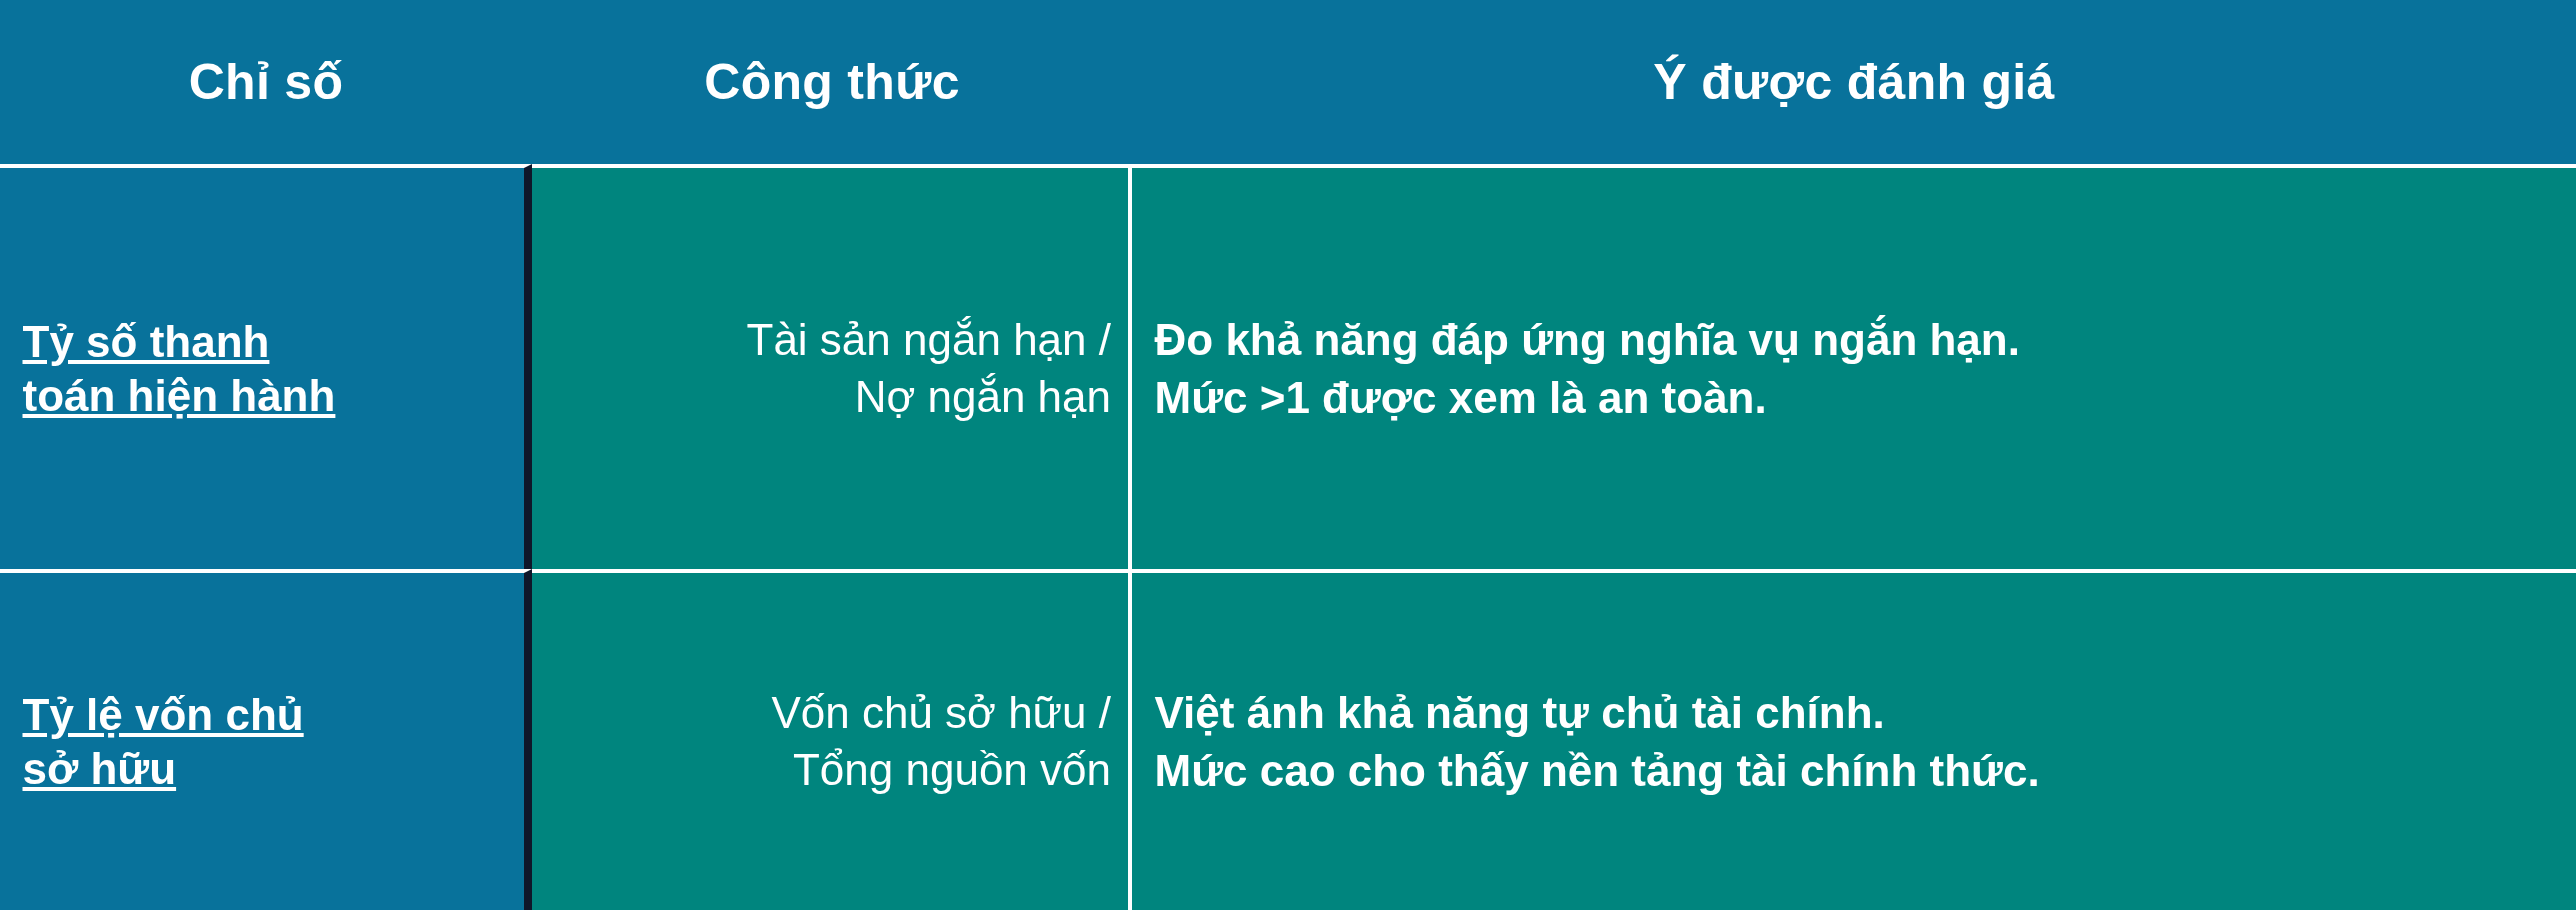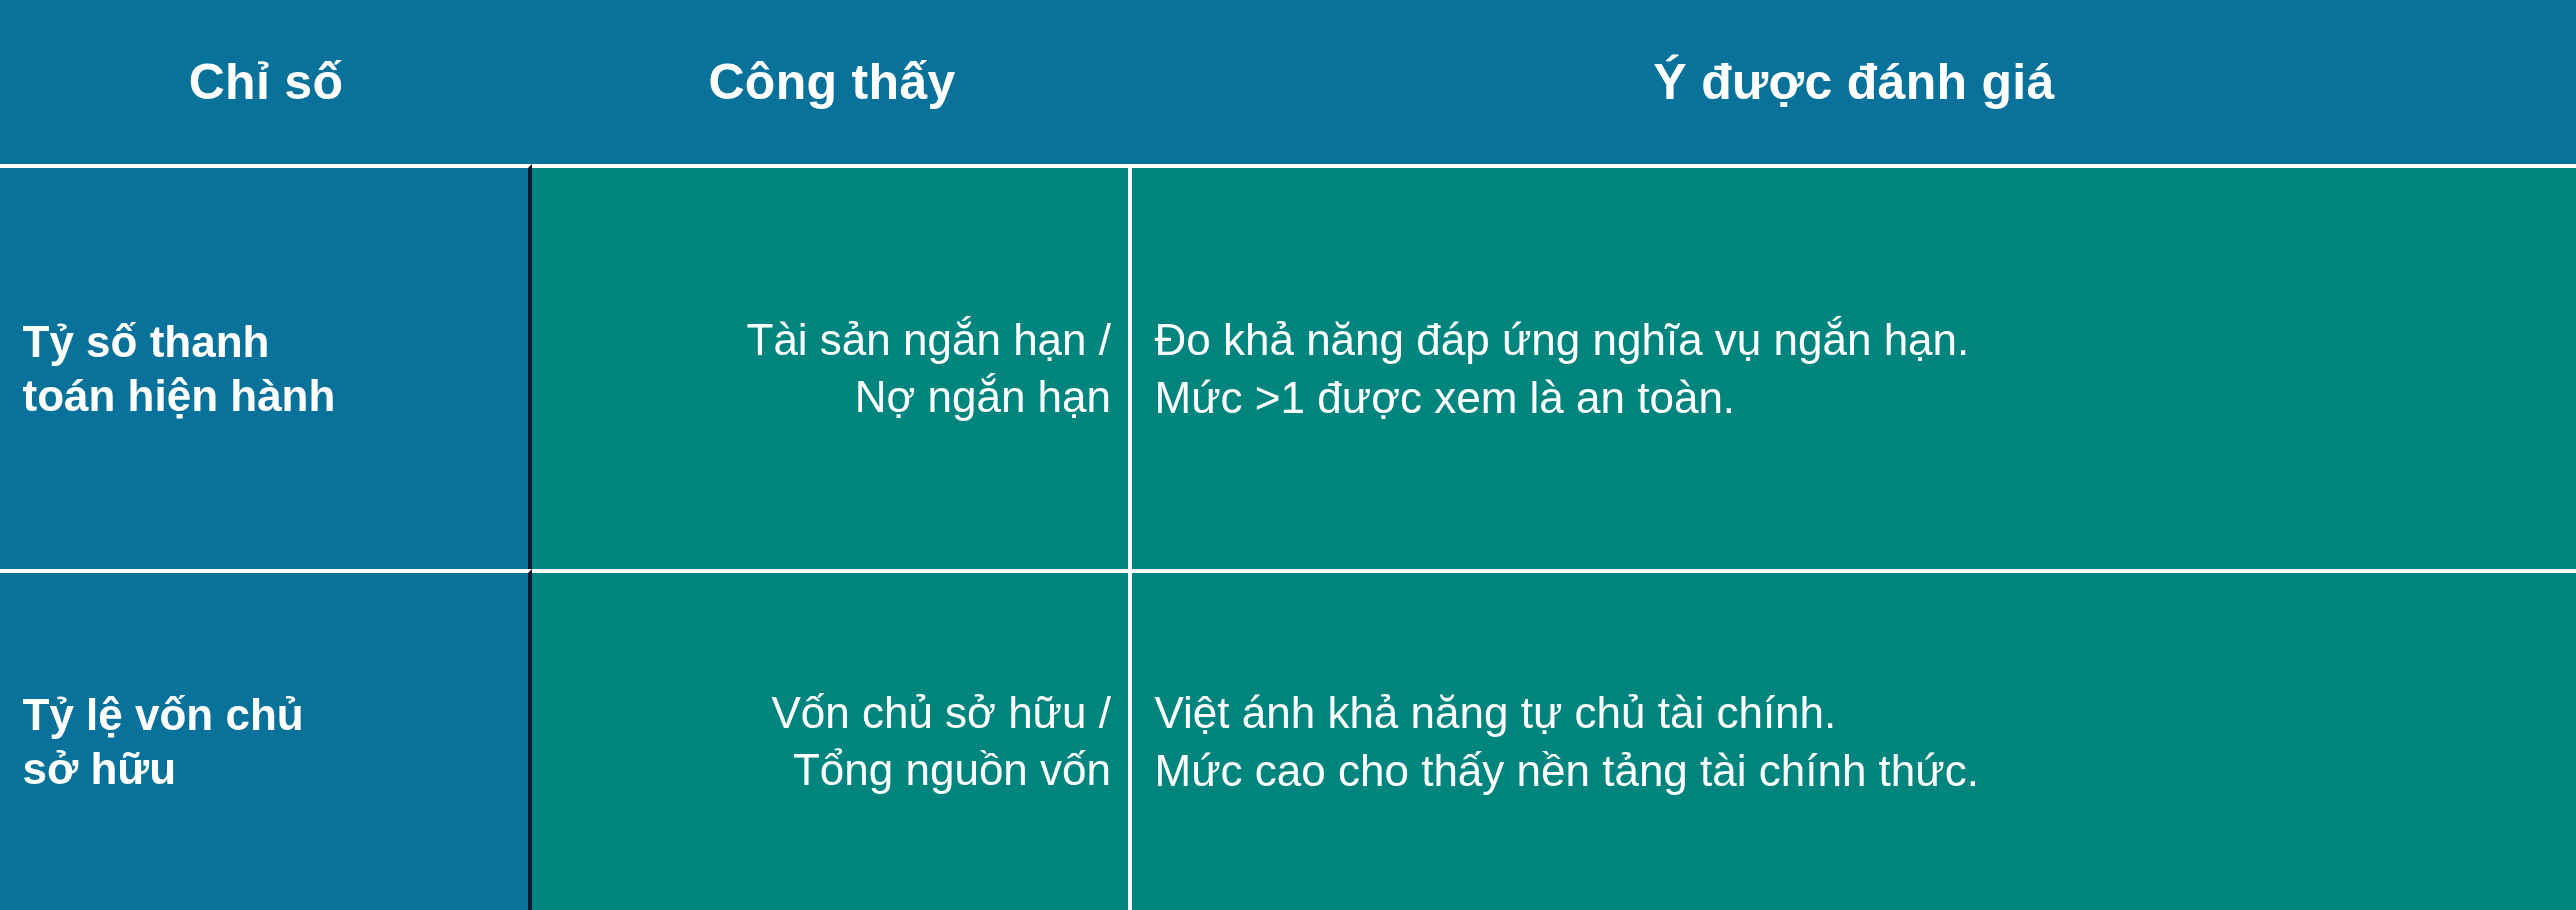--- a/index.html
+++ b/index.html
@@ -57,38 +57,39 @@
     border-top: 4px solid #ffffff;
     padding: 0 17px 0 20px;
   }
 
   
   td.metric {
     background: #08729B;
     font-size: 44px;
     font-weight: bold;
     line-height: 1.22;
-    border-right: 4px solid #0f172a;
+    border-right: 8px solid #0f172a;
     padding-left: 22.5px;
+    text-decoration: underline;
   }
 
   
   td.formula {
     font-size: 44px;
     font-weight: normal;
     line-height: 1.28;
     border-right: 4px solid #ffffff;
     padding-left: 22.5px;
     text-align: right;
   }
 
   
   td.meaning {
     font-size: 44px;
-    font-weight: normal;
+    font-weight: bold;
     line-height: 1.32;
     padding-left: 22.5px;
   }
 
   .bg-teal  { background: #00857E; }
   .bg-green { background: #0CA96A; }
 
   .cell-line { display: block; white-space: nowrap; }
 </style>
 </head>
@@ -98,21 +99,21 @@
   <table class="fin-table">
     <colgroup>
       <col class="col-metric">
       <col class="col-formula">
       <col class="col-meaning">
     </colgroup>
 
     <thead>
       <tr>
         <th>Chỉ số</th>
-        <th>Công thấy</th>
+        <th>Công thức</th>
         <th>Ý được đánh giá</th>
       </tr>
     </thead>
 
     <tbody>
 
       <tr>
         <td class="metric">
           <span class="cell-line">Tỷ số thanh</span>
           <span class="cell-line">toán hiện hành</span>

